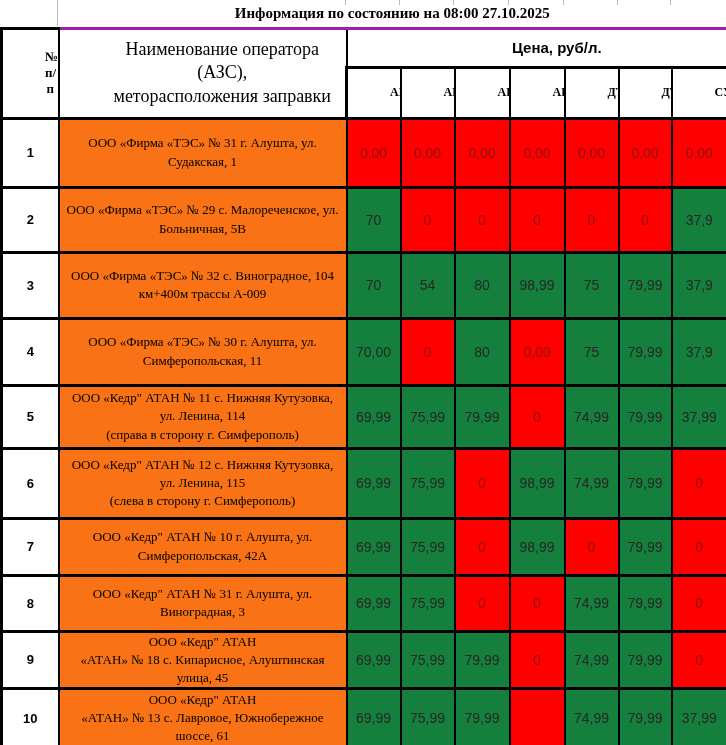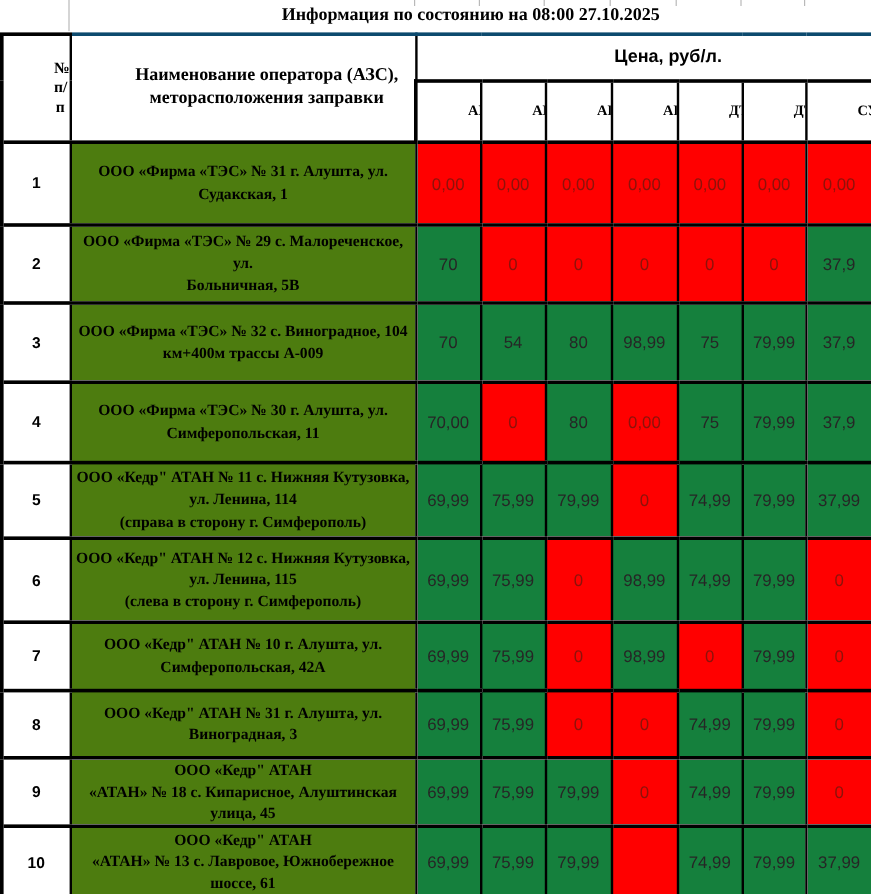--- a/index.html
+++ b/index.html
@@ -3,34 +3,34 @@
 <meta charset="utf-8">
 <style>
   html,body{margin:0;padding:0;background:#fff;}
   #page{width:726px;height:745px;position:relative;overflow:hidden;background:#fff;
         font-family:"Liberation Serif", serif;}
   table{border-collapse:collapse;table-layout:fixed;width:726px;height:745px;}
   td{padding:0 2px;text-align:center;vertical-align:middle;overflow:hidden;}
 
   
   td.titleblank{border:none;border-bottom:3px solid #000;background:#fff;}
-  td.title{border:none;border-bottom:3px solid #0c4a6e;background:#fff;
+  td.title{border:none;border-bottom:3px solid #a21caf;background:#fff;
            font-weight:bold;font-size:15px;color:#000;}
 
   
   td.hd{border:2px solid #000;background:#fff;color:#000;padding-left:42px;}
   td.hd-num{font-family:Liberation Serif, serif;font-weight:bold;font-size:13px;}
-  td.hd-name{font-weight:bold;font-size:15px;line-height:1.3;white-space:pre-line;}
+  td.hd-name{font-weight:normal;font-size:18px;line-height:1.3;white-space:pre-line;}
   td.hd-price{font-family:"Liberation Sans", sans-serif;font-weight:bold;font-size:15px;}
   td.hd-fuel{font-weight:bold;font-size:12px;border-top-width:3px;}
 
   
   tr.body td{border:2px solid #000;border-top-width:3px;}
   td.num{font-family:"Liberation Sans", sans-serif;font-weight:bold;font-size:13px;background:#fff;color:#000;}
-  td.name{font-weight:bold;font-size:13px;line-height:1.4;background:#4d7c0f;color:#000;white-space:pre-line;}
+  td.name{font-weight:normal;font-size:13px;line-height:1.4;background:#f97316;color:#000;white-space:pre-line;}
   td.val{font-family:"Liberation Sans", sans-serif;font-size:14px;}
   td.val.y{background:#15803d;color:#262626;}
   td.val.r{background:#FF0000;color:#8D120A;text-align:center;}
 
   
   tr td:last-child{border-right:0;}
   tr.body:last-child td{border-bottom:0;}
   td.hd:first-child, tr.body td:first-child{border-left-width:3px;}
 
   

